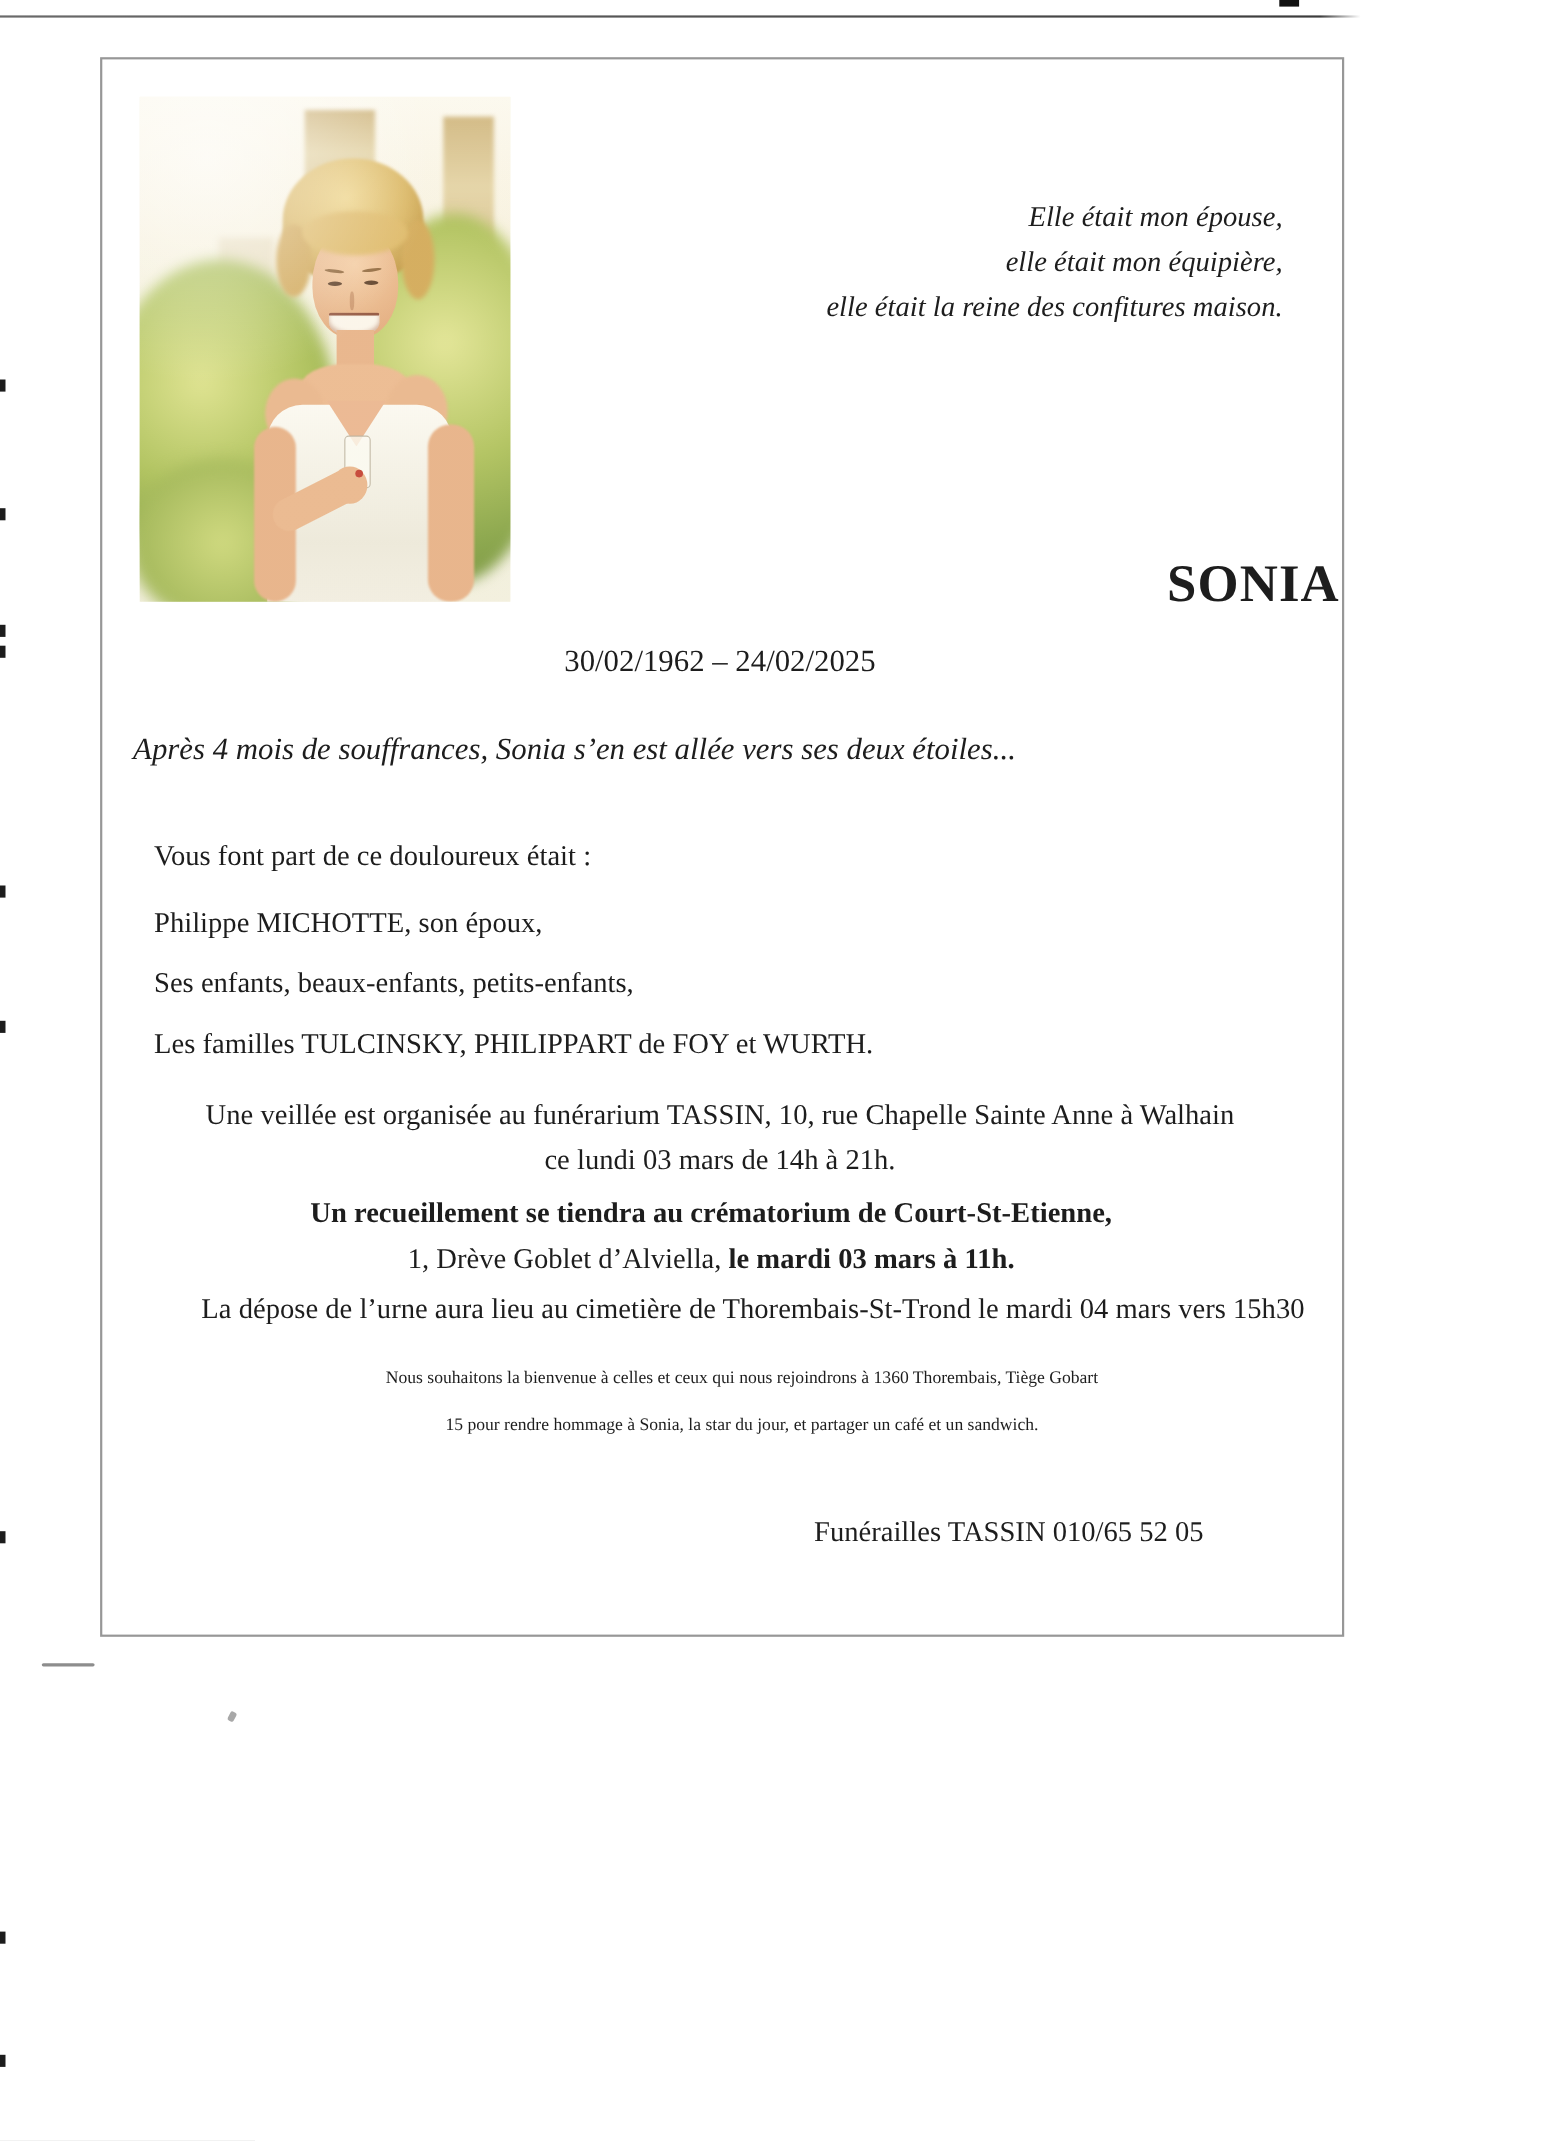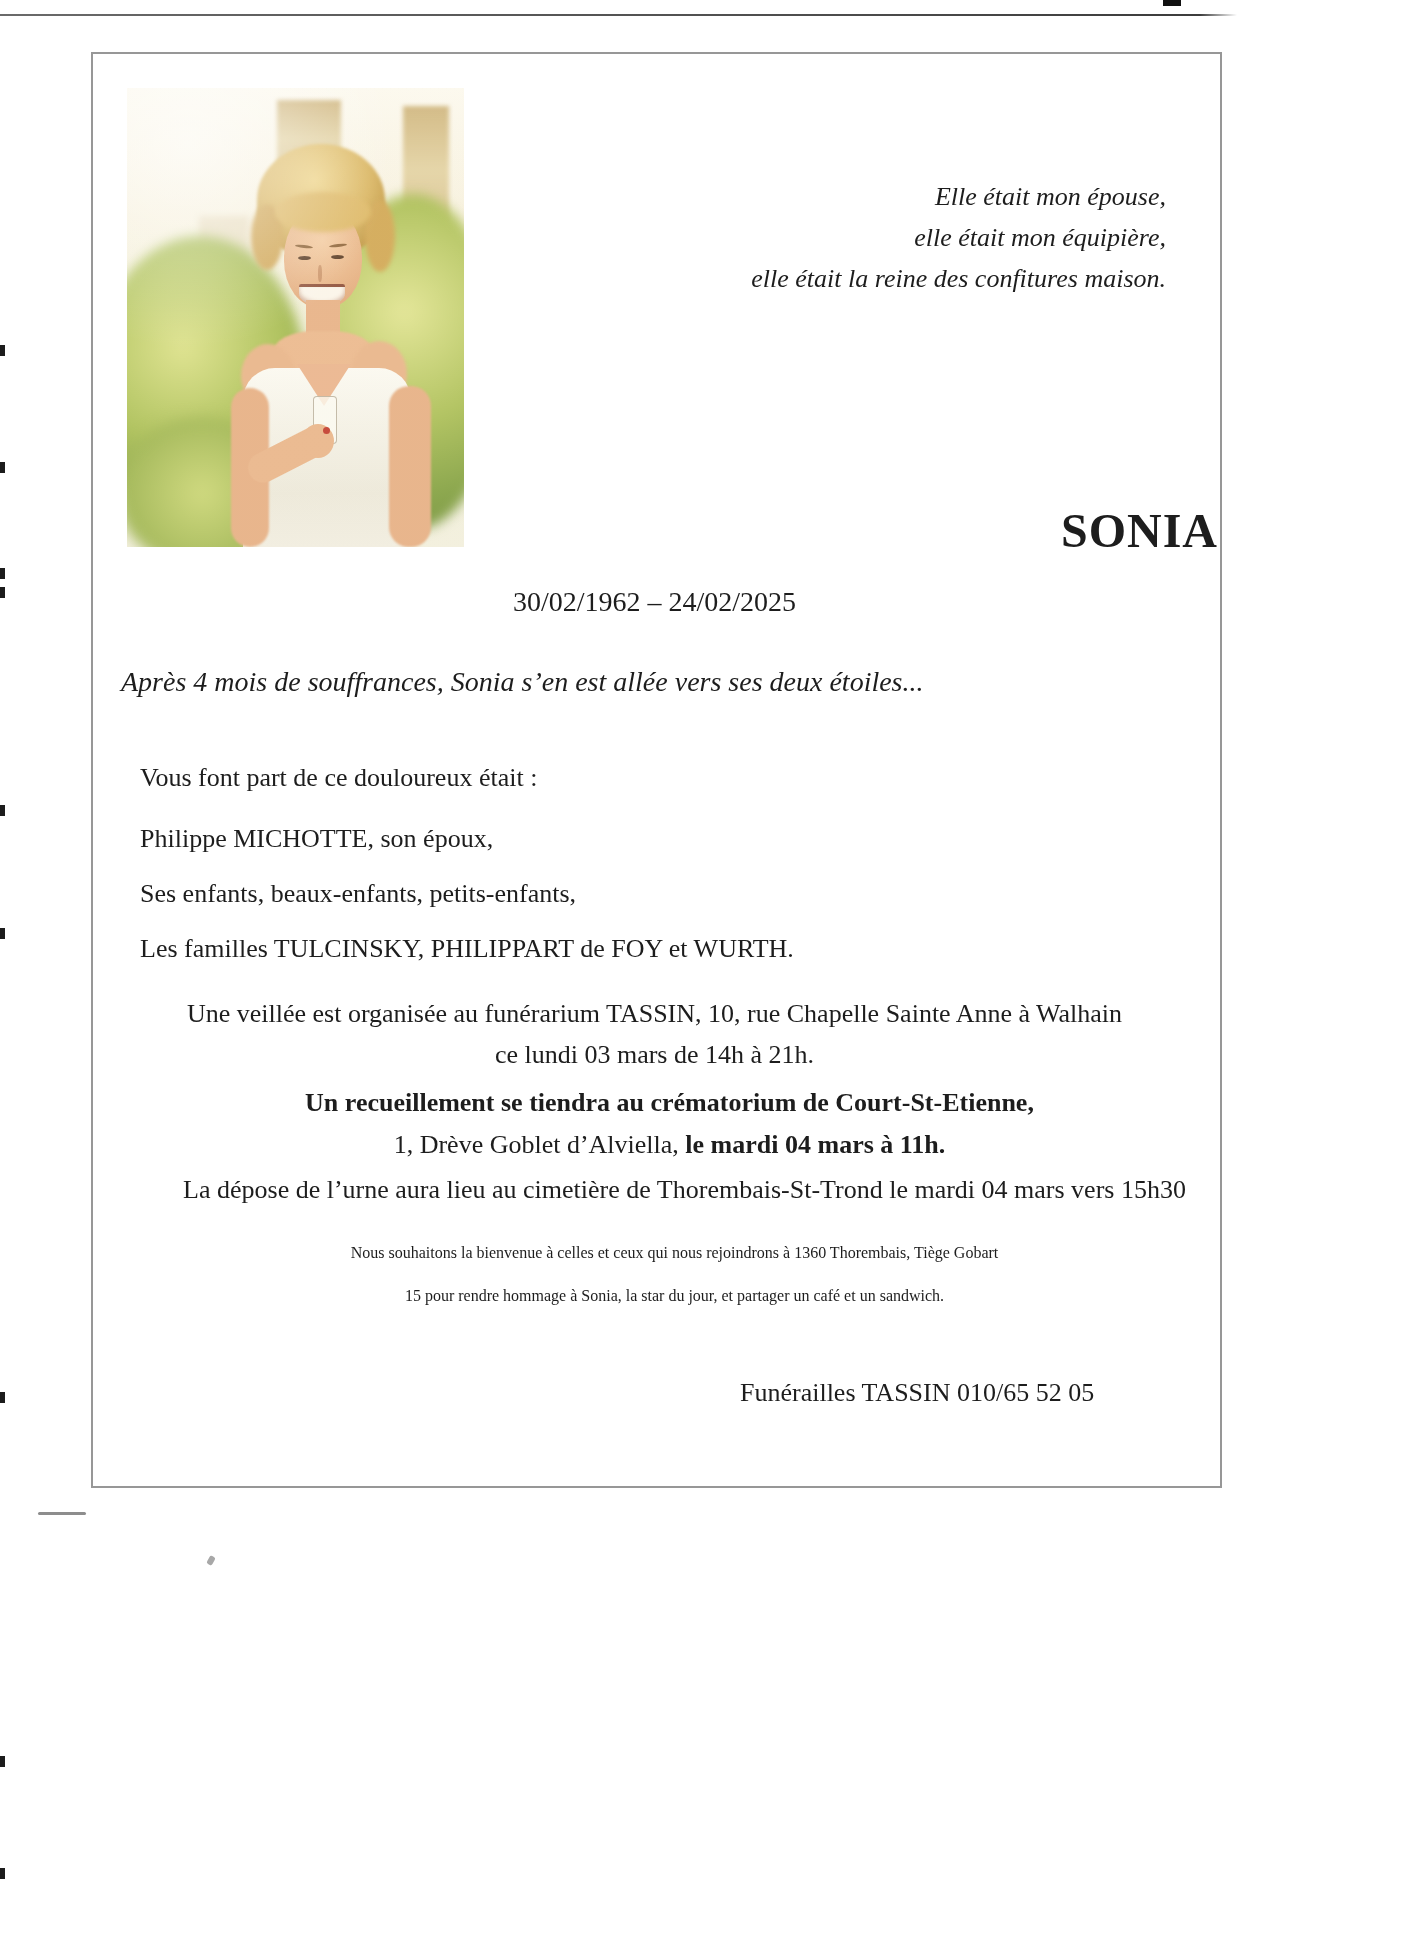--- a/index.html
+++ b/index.html
@@ -63,21 +63,21 @@
     linear-gradient(rgba(243,230,198,.10),rgba(243,230,198,.10));}
   
   .txt{position:absolute;white-space:nowrap;}
   .epitaph{top:176px;right:248px;text-align:right;font-style:italic;font-size:26px;line-height:41px;margin-left:11px;}
   .name{left:91px;top:503px;width:1127px;text-align:right;font-size:48px;font-weight:bold;letter-spacing:1px;}
   .dates{left:91px;top:586px;width:1127px;text-align:center;font-size:28px;}
   .elegy{left:121px;top:666px;width:1127px;font-style:italic;font-size:28px;}
   .intro{left:140px;top:763px;font-size:26px;}
   .family-line{left:140px;font-size:26px;}
   .vigil{left:91px;top:993px;width:1127px;text-align:center;font-size:26px;line-height:41px;}
-  .gathering{left:106px;top:1082px;width:1127px;text-align:center;font-size:26px;line-height:42px;}
+  .gathering{left:83px;top:1082px;width:1127px;text-align:center;font-size:26px;line-height:42px;}
   .gathering .b{font-weight:bold;}
   .urn{left:121px;top:1175px;width:1127px;text-align:center;font-size:26px;}
   .welcome{left:111px;top:1231px;width:1127px;text-align:center;font-size:16px;line-height:43px;}
   .funeral-home{left:740px;top:1378px;font-size:26px;}
 </style>
 </head>
 <body>
 
 <div class="scan">
 
@@ -149,21 +149,21 @@
   <div class="txt family-line" style="top:879px">Ses enfants, beaux-enfants, petits-enfants,</div>
   <div class="txt family-line" style="top:934px">Les familles TULCINSKY, PHILIPPART de FOY et WURTH.</div>
 
   <div class="txt vigil">
     <div>Une veillée est organisée au funérarium TASSIN, 10, rue Chapelle Sainte Anne à Walhain</div>
     <div>ce lundi 03 mars de 14h à 21h.</div>
   </div>
 
   <div class="txt gathering">
     <div class="b">Un recueillement se tiendra au crématorium de Court-St-Etienne,</div>
-    <div><span>1, Drève Goblet d’Alviella, </span><span class="b">le mardi 04 mars à 11h.</span></div>
+    <div><span>1, Drève Goblet d’Alviella, </span><span class="b">le mardi 03 mars à 11h.</span></div>
   </div>
 
   <div class="txt urn">La dépose de l’urne aura lieu au cimetière de Thorembais-St-Trond le mardi 04 mars vers 15h30</div>
 
   <div class="txt welcome">
     <div>Nous souhaitons la bienvenue à celles et ceux qui nous rejoindrons à 1360 Thorembais, Tiège Gobart</div>
     <div>15 pour rendre hommage à Sonia, la star du jour, et partager un café et un sandwich.</div>
   </div>
 
   <div class="txt funeral-home">Funérailles TASSIN 010/65 52 05</div>

